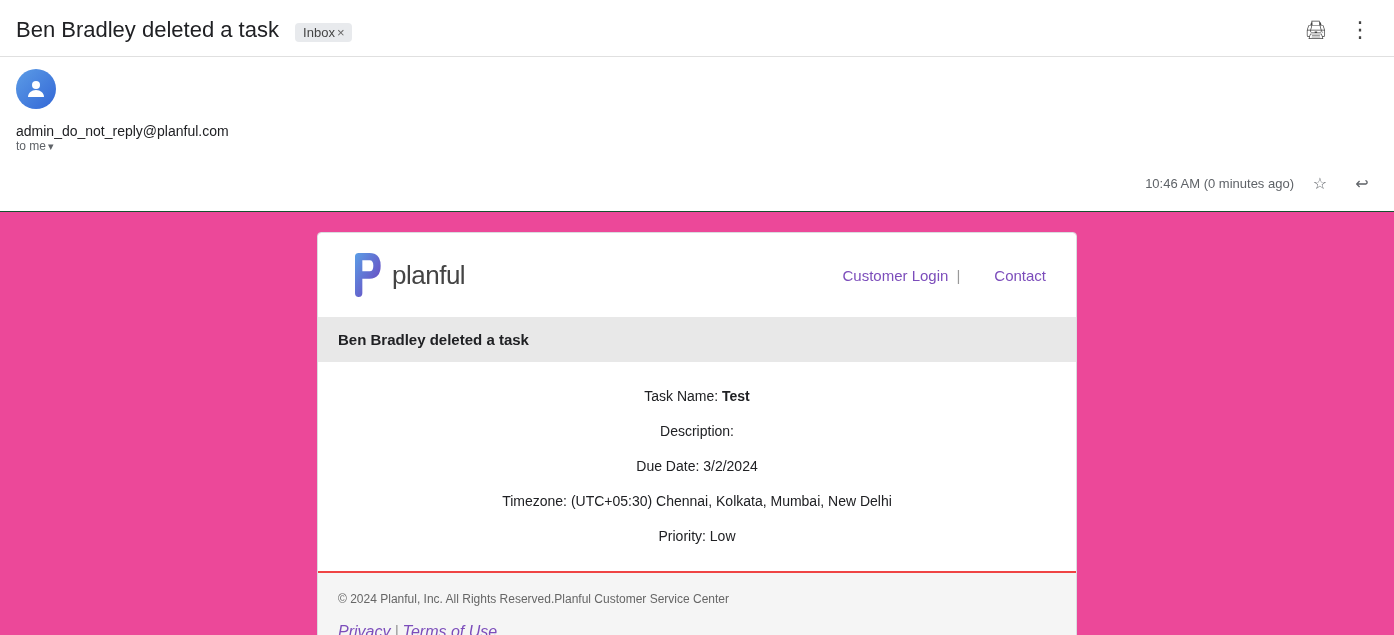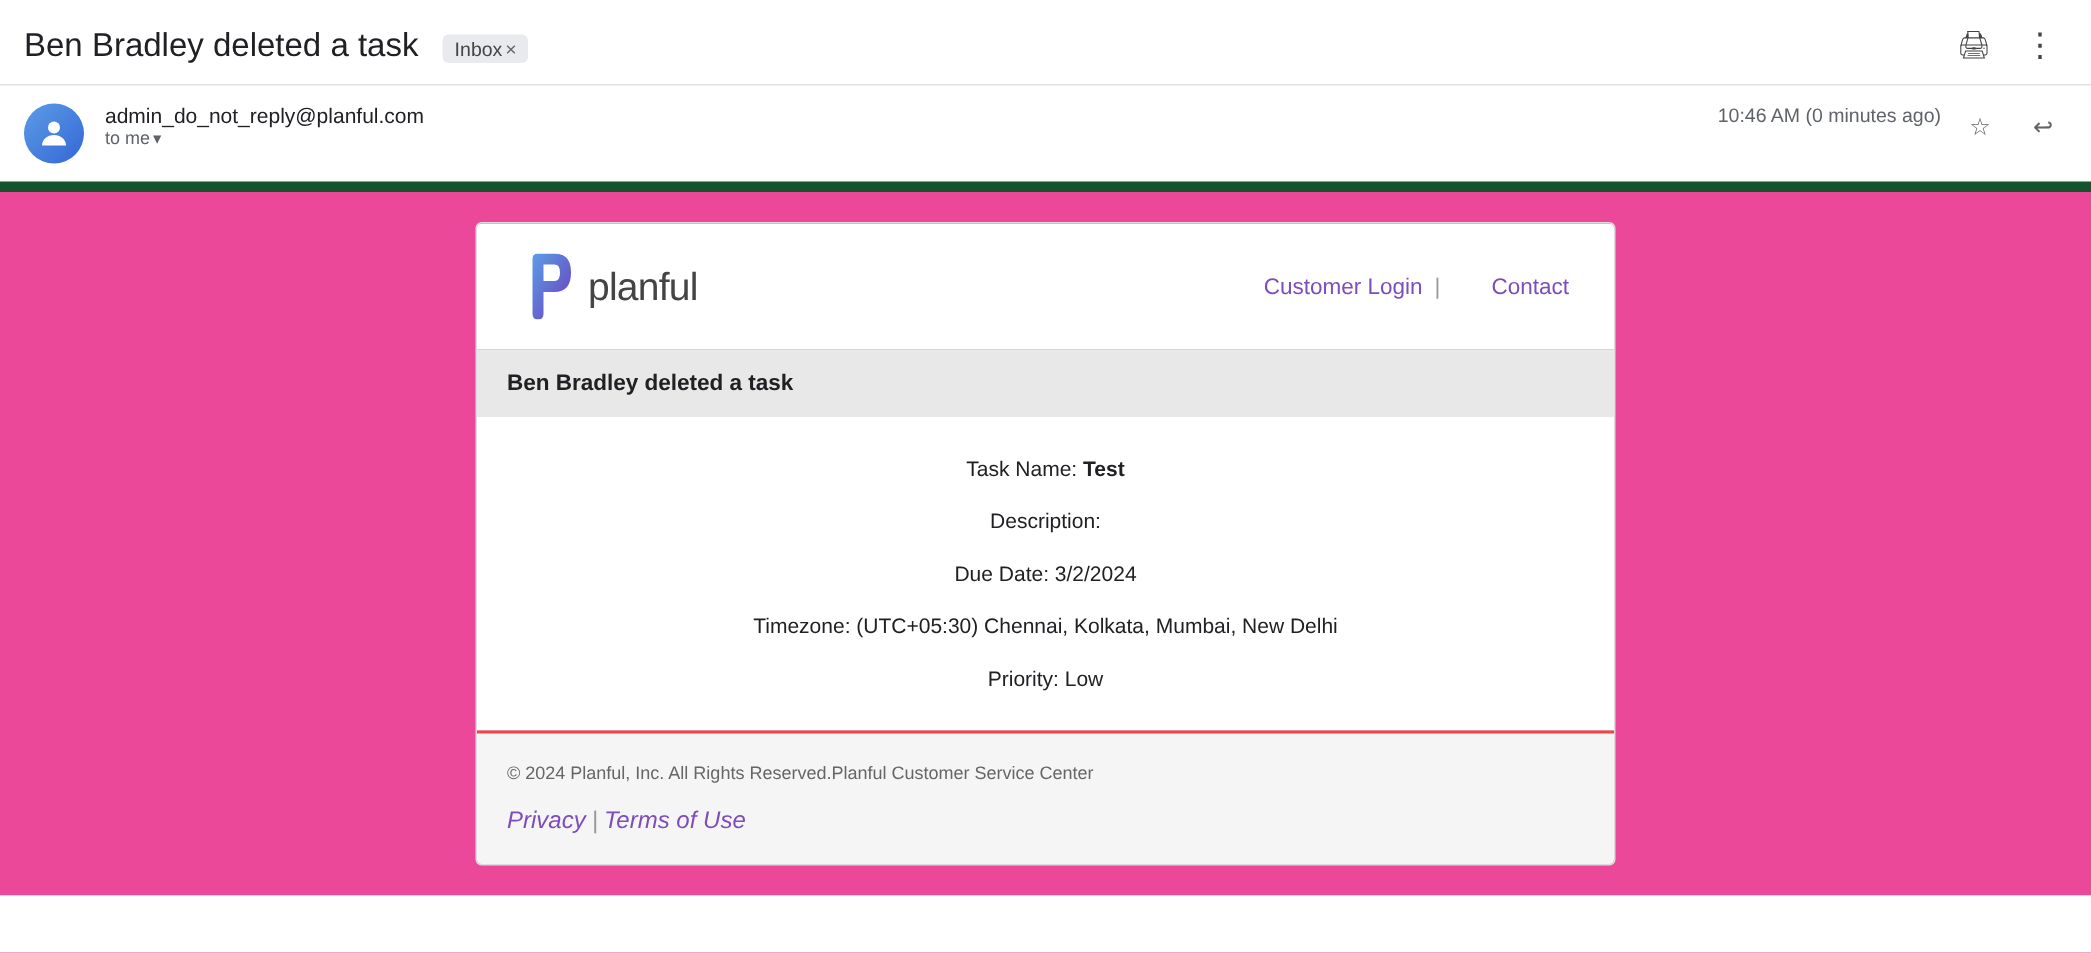--- a/index.html
+++ b/index.html
@@ -59,21 +59,22 @@
       border: none;
       background: transparent;
     }
 
     
     .sender-row {
       display: flex;
       align-items: flex-start;
       padding: 12px 16px;
       gap: 14px;
-      border-bottom: 7px solid #14532d;
+      border-bottom: 1px solid #14532d;
+      flex-direction: column;
     }
     .avatar {
       width: 40px;
       height: 40px;
       border-radius: 50%;
       background: linear-gradient(135deg, #5c9ce6, #3367d6);
       display: flex;
       align-items: center;
       justify-content: center;
       color: white;
@@ -90,21 +91,21 @@
       font-size: 12px;
       color: #5f6368;
       display: flex;
       align-items: center;
       gap: 2px;
       margin-top: 0;
       cursor: pointer;
     }
     .sender-meta {
       display: flex;
-      align-items: flex-start;
+      align-items: center;
       gap: 10px;
       margin-left: auto;
     }
     .timestamp {
       font-size: 13px;
       color: #5f6368;
       white-space: nowrap;
     }
     .meta-icon-btn {
       width: 32px;

